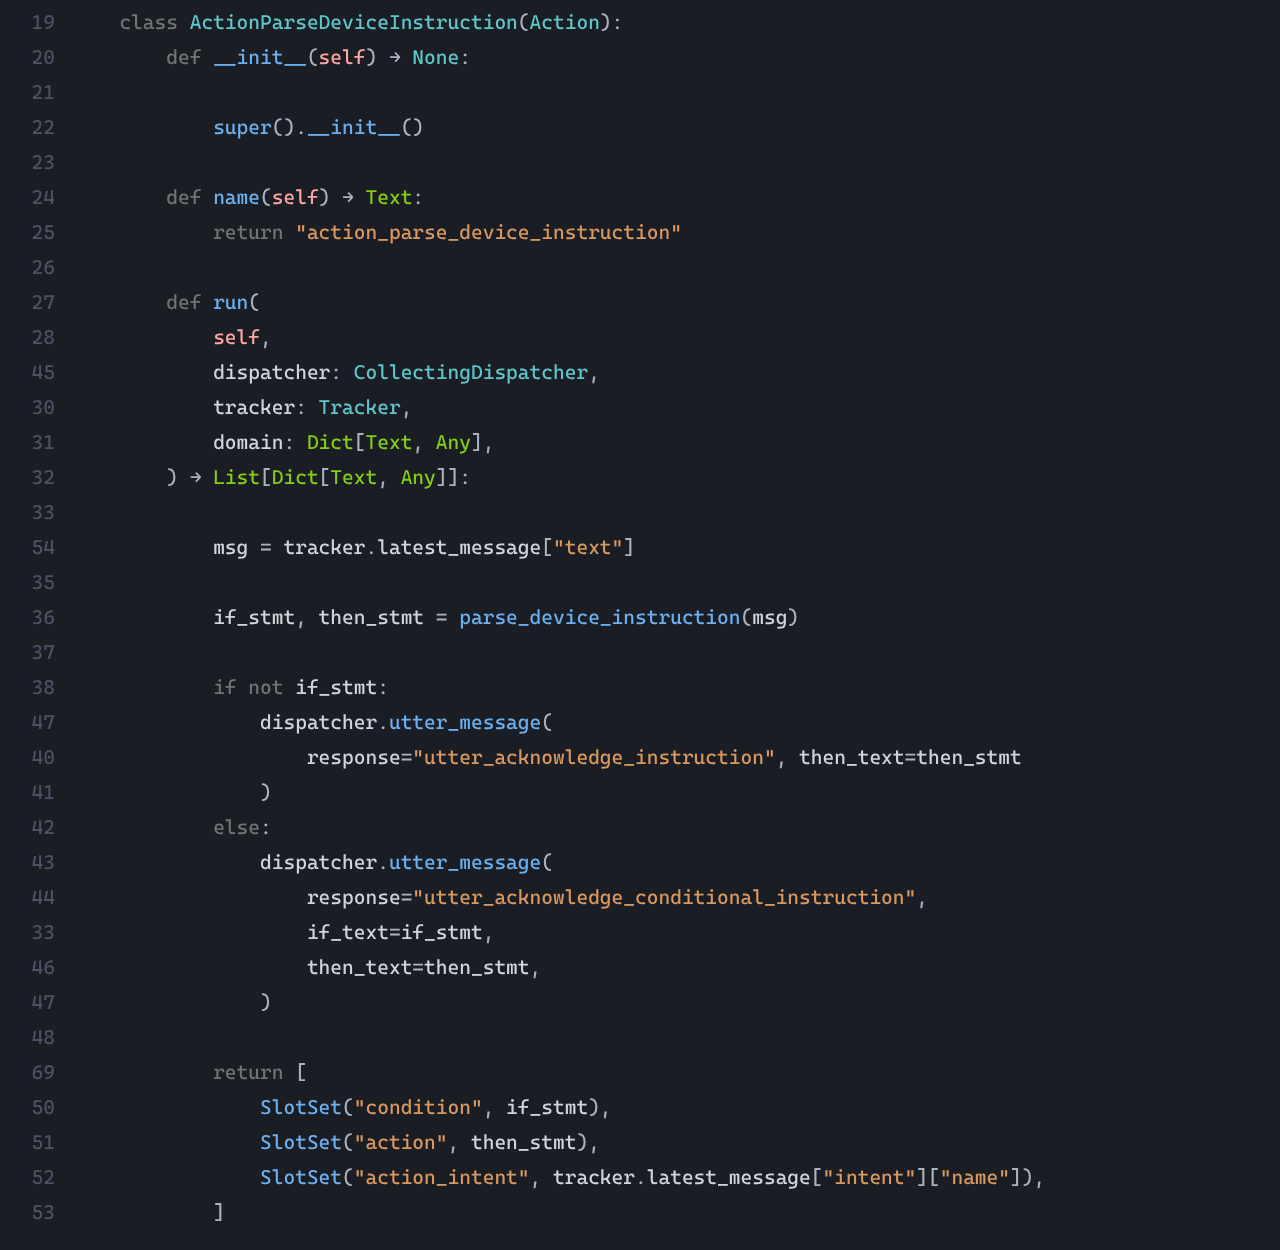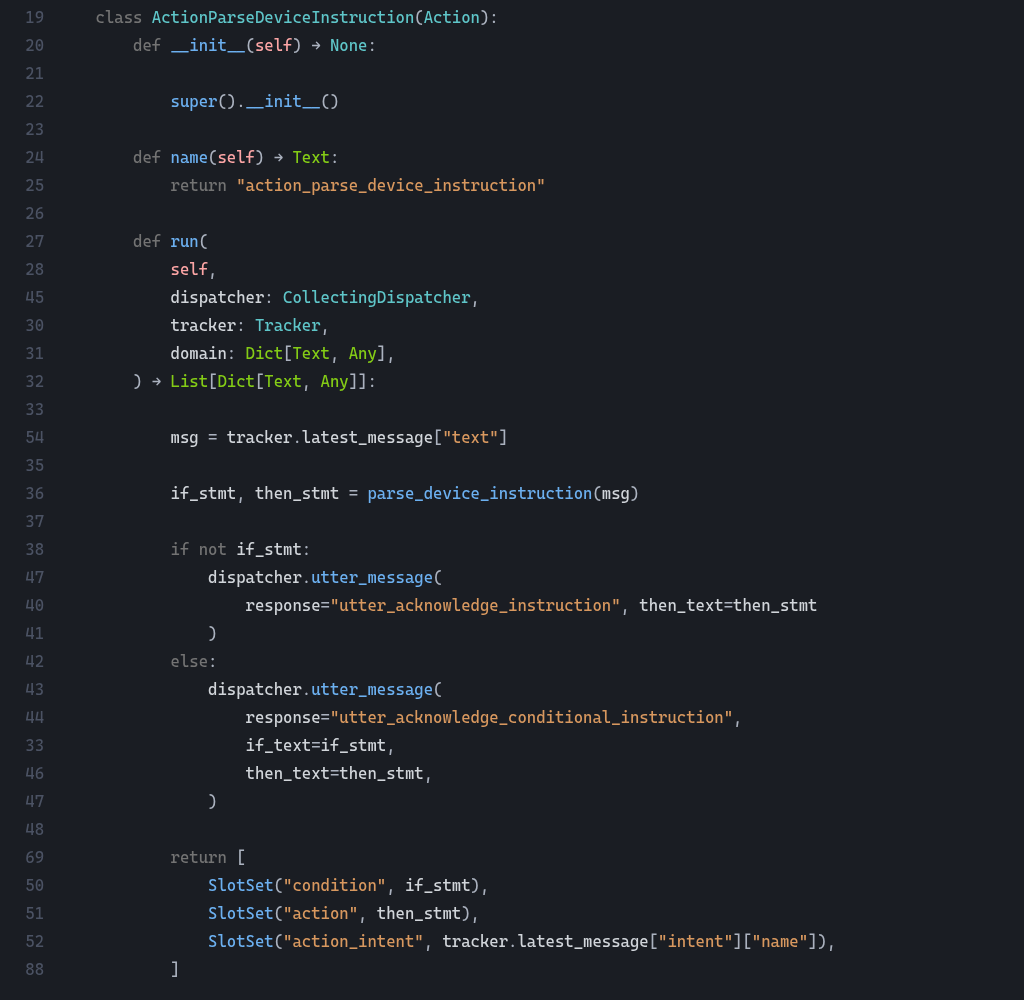--- a/index.html
+++ b/index.html
@@ -77,16 +77,16 @@
       <div class="ln">43</div>
       <div class="ln">44</div>
       <div class="ln">33</div>
       <div class="ln">46</div>
       <div class="ln">47</div>
       <div class="ln">48</div>
       <div class="ln">69</div>
       <div class="ln">50</div>
       <div class="ln">51</div>
       <div class="ln">52</div>
-      <div class="ln">88</div>
+      <div class="ln">53</div>
     </div>
   <div class="code" id="code"><div class="line"><span class="pl">    </span><span class="kw">class</span><span class="pl"> </span><span class="cls">ActionParseDeviceInstruction</span><span class="op">(</span><span class="cls">Action</span><span class="op">)</span><span class="op">:</span></div><div class="line"><span class="pl">        </span><span class="kw">def</span><span class="pl"> </span><span class="fn">__init__</span><span class="op">(</span><span class="self">self</span><span class="op">)</span><span class="pl"> </span><span class="op">→</span><span class="pl"> </span><span class="cls">None</span><span class="op">:</span></div><div class="line"><span class="pl"></span></div><div class="line"><span class="pl">            </span><span class="fn">super</span><span class="op">()</span><span class="op">.</span><span class="fn">__init__</span><span class="op">()</span></div><div class="line"><span class="pl"></span></div><div class="line"><span class="pl">        </span><span class="kw">def</span><span class="pl"> </span><span class="fn">name</span><span class="op">(</span><span class="self">self</span><span class="op">)</span><span class="pl"> </span><span class="op">→</span><span class="pl"> </span><span class="typ">Text</span><span class="op">:</span></div><div class="line"><span class="pl">            </span><span class="kw">return</span><span class="pl"> </span><span class="str">"action_parse_device_instruction"</span></div><div class="line"><span class="pl"></span></div><div class="line"><span class="pl">        </span><span class="kw">def</span><span class="pl"> </span><span class="fn">run</span><span class="op">(</span></div><div class="line"><span class="pl">            </span><span class="self">self</span><span class="op">,</span></div><div class="line"><span class="pl">            </span><span class="pl">dispatcher</span><span class="op">:</span><span class="pl"> </span><span class="cls">CollectingDispatcher</span><span class="op">,</span></div><div class="line"><span class="pl">            </span><span class="pl">tracker</span><span class="op">:</span><span class="pl"> </span><span class="cls">Tracker</span><span class="op">,</span></div><div class="line"><span class="pl">            </span><span class="pl">domain</span><span class="op">:</span><span class="pl"> </span><span class="typ">Dict</span><span class="op">[</span><span class="typ">Text</span><span class="op">,</span><span class="pl"> </span><span class="typ">Any</span><span class="op">]</span><span class="op">,</span></div><div class="line"><span class="pl">        </span><span class="op">)</span><span class="pl"> </span><span class="op">→</span><span class="pl"> </span><span class="typ">List</span><span class="op">[</span><span class="typ">Dict</span><span class="op">[</span><span class="typ">Text</span><span class="op">,</span><span class="pl"> </span><span class="typ">Any</span><span class="op">]]</span><span class="op">:</span></div><div class="line"><span class="pl"></span></div><div class="line"><span class="pl">            </span><span class="pl">msg</span><span class="pl"> </span><span class="op">=</span><span class="pl"> </span><span class="pl">tracker</span><span class="op">.</span><span class="pl">latest_message</span><span class="op">[</span><span class="str">"text"</span><span class="op">]</span></div><div class="line"><span class="pl"></span></div><div class="line"><span class="pl">            </span><span class="pl">if_stmt</span><span class="op">,</span><span class="pl"> </span><span class="pl">then_stmt</span><span class="pl"> </span><span class="op">=</span><span class="pl"> </span><span class="fn">parse_device_instruction</span><span class="op">(</span><span class="pl">msg</span><span class="op">)</span></div><div class="line"><span class="pl"></span></div><div class="line"><span class="pl">            </span><span class="kw">if</span><span class="pl"> </span><span class="kw">not</span><span class="pl"> </span><span class="pl">if_stmt</span><span class="op">:</span></div><div class="line"><span class="pl">                </span><span class="pl">dispatcher</span><span class="op">.</span><span class="fn">utter_message</span><span class="op">(</span></div><div class="line"><span class="pl">                    </span><span class="pl">response</span><span class="op">=</span><span class="str">"utter_acknowledge_instruction"</span><span class="op">,</span><span class="pl"> </span><span class="pl">then_text</span><span class="op">=</span><span class="pl">then_stmt</span></div><div class="line"><span class="pl">                </span><span class="op">)</span></div><div class="line"><span class="pl">            </span><span class="kw">else</span><span class="op">:</span></div><div class="line"><span class="pl">                </span><span class="pl">dispatcher</span><span class="op">.</span><span class="fn">utter_message</span><span class="op">(</span></div><div class="line"><span class="pl">                    </span><span class="pl">response</span><span class="op">=</span><span class="str">"utter_acknowledge_conditional_instruction"</span><span class="op">,</span></div><div class="line"><span class="pl">                    </span><span class="pl">if_text</span><span class="op">=</span><span class="pl">if_stmt</span><span class="op">,</span></div><div class="line"><span class="pl">                    </span><span class="pl">then_text</span><span class="op">=</span><span class="pl">then_stmt</span><span class="op">,</span></div><div class="line"><span class="pl">                </span><span class="op">)</span></div><div class="line"><span class="pl"></span></div><div class="line"><span class="pl">            </span><span class="kw">return</span><span class="pl"> </span><span class="op">[</span></div><div class="line"><span class="pl">                </span><span class="fn">SlotSet</span><span class="op">(</span><span class="str">"condition"</span><span class="op">,</span><span class="pl"> </span><span class="pl">if_stmt</span><span class="op">)</span><span class="op">,</span></div><div class="line"><span class="pl">                </span><span class="fn">SlotSet</span><span class="op">(</span><span class="str">"action"</span><span class="op">,</span><span class="pl"> </span><span class="pl">then_stmt</span><span class="op">)</span><span class="op">,</span></div><div class="line"><span class="pl">                </span><span class="fn">SlotSet</span><span class="op">(</span><span class="str">"action_intent"</span><span class="op">,</span><span class="pl"> </span><span class="pl">tracker</span><span class="op">.</span><span class="pl">latest_message</span><span class="op">[</span><span class="str">"intent"</span><span class="op">]</span><span class="op">[</span><span class="str">"name"</span><span class="op">]</span><span class="op">)</span><span class="op">,</span></div><div class="line"><span class="pl">            </span><span class="op">]</span></div></div>
 </div>
 
 </body></html>

